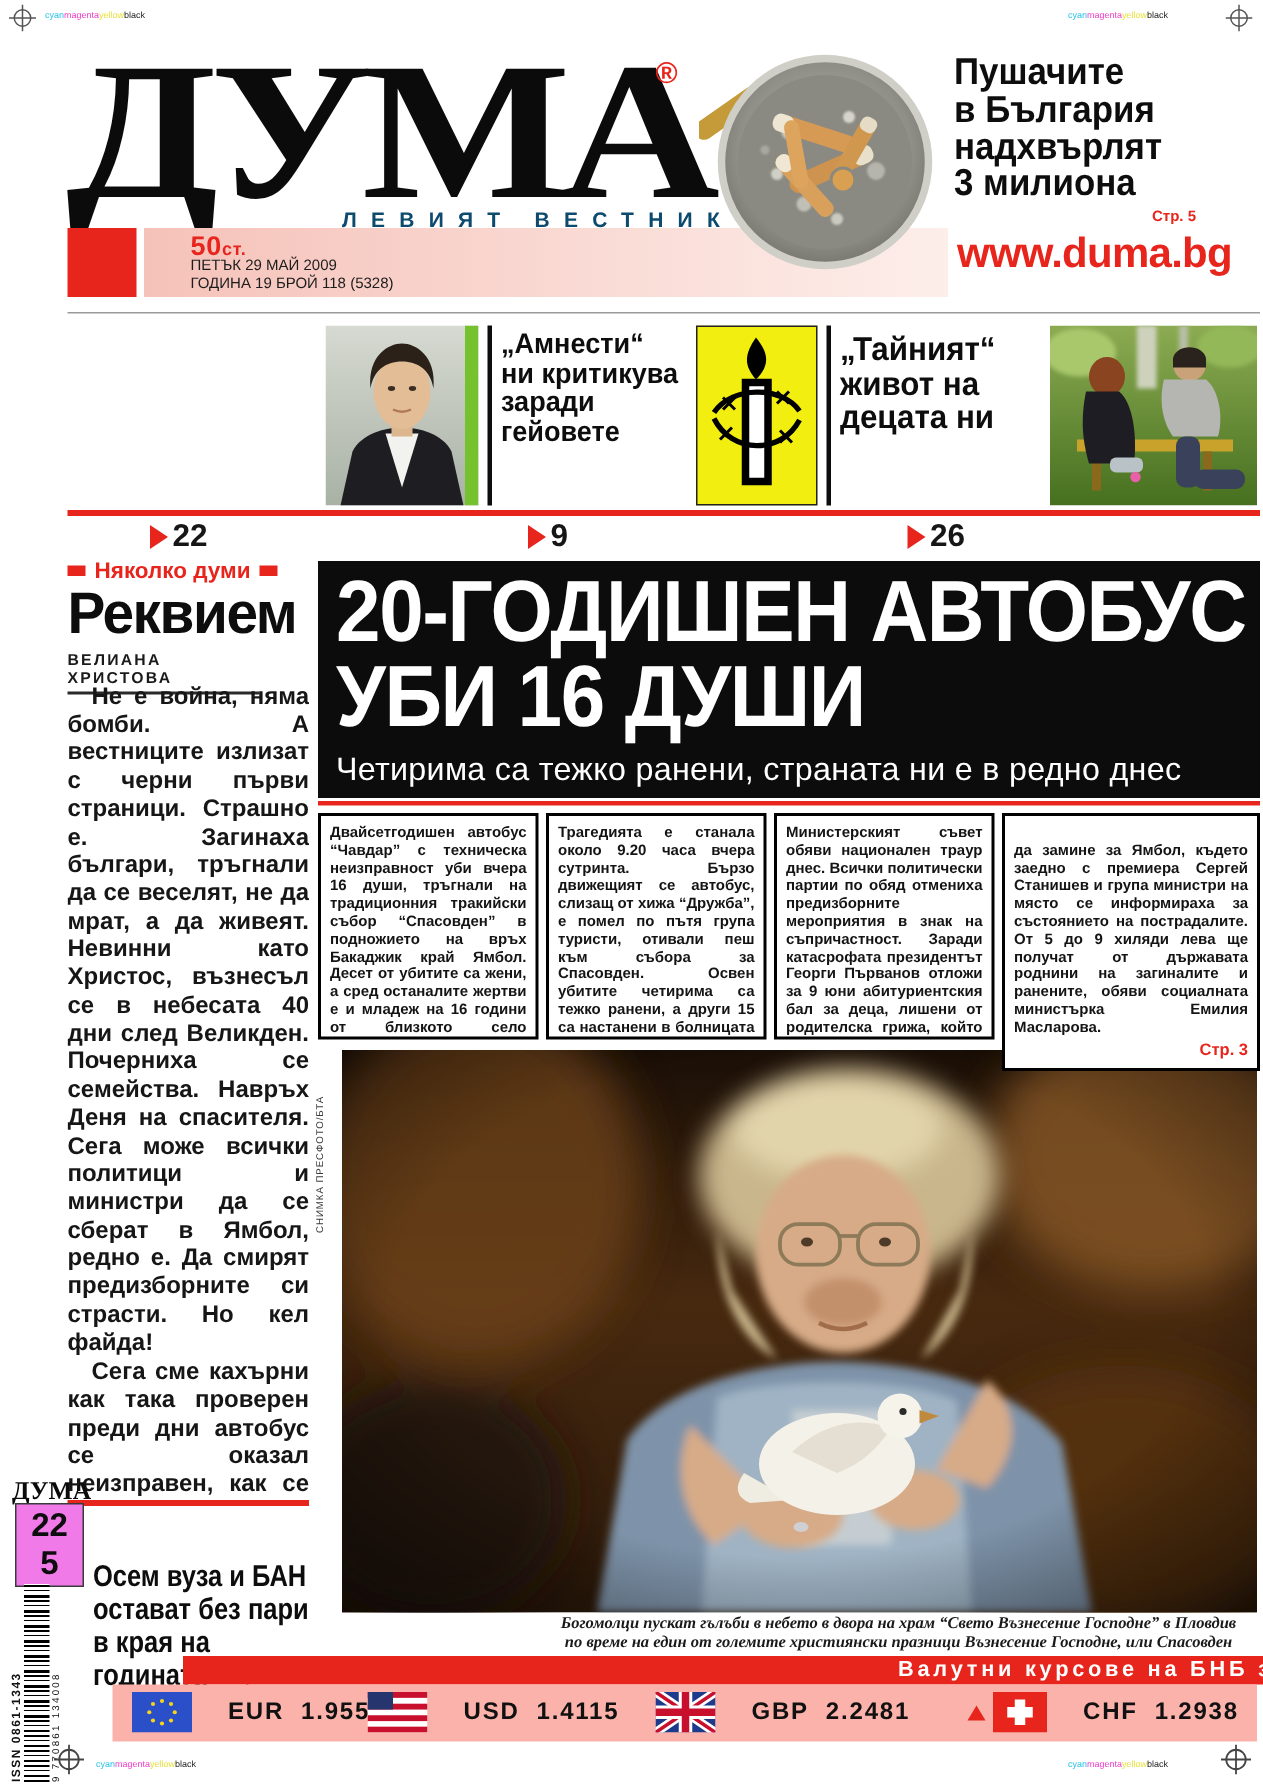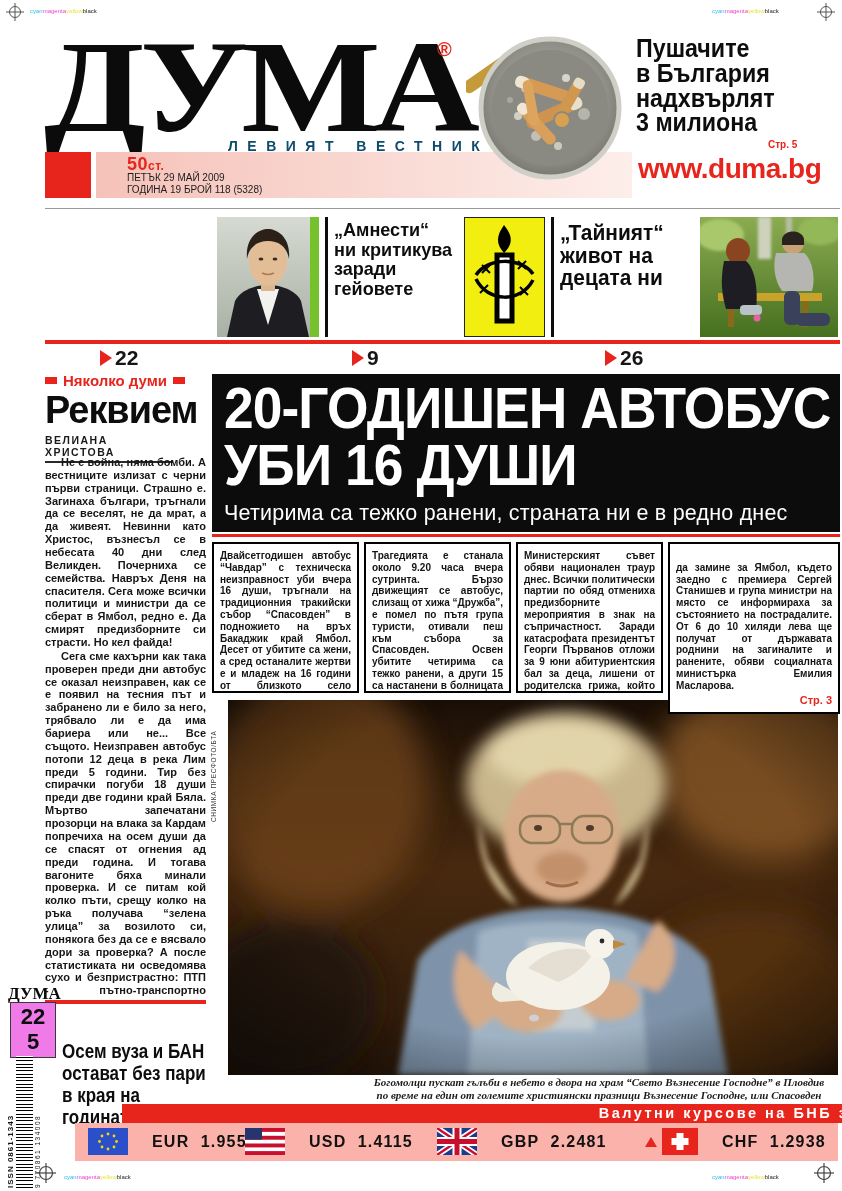--- a/index.html
+++ b/index.html
@@ -31,21 +31,21 @@
   .marker{display:flex;align-items:center;gap:3px;}
   .marker .num{font-weight:700;font-size:21px;color:#161616;}
   .tri{width:0;height:0;border-top:8px solid transparent;border-bottom:8px solid transparent;
        border-left:12px solid var(--accent_red);}
   
   .rubric{display:flex;align-items:center;gap:6px;font-weight:700;font-size:15px;color:var(--accent_red);}
   .rubric .sq{width:12px;height:7px;background:var(--accent_red);}
   .op-title{font-weight:700;font-size:39px;letter-spacing:-1px;color:#0d0d0d;transform:scaleX(.97);transform-origin:left top;}
   .byline{font-weight:700;font-size:10.5px;letter-spacing:1.5px;color:#1a1a1a;
           border-bottom:2px solid #2a2a2a;padding-bottom:3px;width:128px;}
-  .bodytext{font-size:11px;font-weight:700;line-height:1.17;text-align:justify;color:#161616;overflow:hidden;}
+  .bodytext{font-size:16px;font-weight:700;line-height:1.17;text-align:justify;color:#161616;overflow:hidden;}
   .bodytext p{margin:0 0 1px 0;text-indent:16px;}
   
   .hbox{background:#0c0c0c;padding:6px 12px 4px 12px;box-sizing:border-box;}
   .hline{color:#fff;font-weight:700;font-size:58px;line-height:.98;letter-spacing:-1px;
          transform:scaleX(.92);transform-origin:left top;white-space:nowrap;}
   .subhead{color:#fff;font-weight:400;font-size:21.5px;letter-spacing:.2px;margin-top:7px;}
   .colbox{border:2px solid #000;background:#fff;box-sizing:border-box;padding:6px 6px;
           font-size:10px;font-weight:700;line-height:1.18;text-align:justify;color:#141414;
           overflow:hidden;white-space:pre-line;}
   .colref{text-align:right;font-size:11px;margin-top:2px;white-space:normal;}
@@ -287,21 +287,21 @@
     <div class="hline">УБИ 16 ДУШИ</div>
     <div class="subhead">Четирима са тежко ранени, страната ни е в редно днес</div>
   </div>
   <div class="abs redrule" style="left:212px;top:534px;width:628px;height:3px;"></div>
 
   <div class="abs colbox" style="left:212px;top:542px;width:147px;height:151px;">Двайсетгодишен автобус “Чавдар” с техническа неизправност уби вчера 16 души, тръгнали на традиционния тракийски събор “Спасовден” в подножието на връх Бакаджик край Ямбол. Десет от убитите са жени, а сред останалите жертви е и младеж на 16 години от близкото село Иречеково.</div>
   <div class="abs colbox" style="left:364px;top:542px;width:147px;height:151px;">Трагедията е станала около 9.20 часа вчера сутринта. Бързо движещият се автобус, слизащ от хижа “Дружба”, е помел по пътя група туристи, отивали пеш към събора за Спасовден. Освен убитите четирима са тежко ранени, а други 15 са настанени в болницата в Ямбол.
 След трагичния инцидент</div>
   <div class="abs colbox" style="left:516px;top:542px;width:147px;height:151px;">Министерският съвет обяви национален траур днес. Всички политически партии по обяд отмениха предизборните мероприятия в знак на съпричастност. Заради катасрофата президентът Георги Първанов отложи за 9 юни абитуриентския бал за деца, лишени от родителска грижа, който трябваше да се проведе вчера. Той побърза</div>
   <div class="abs colbox" style="left:668px;top:542px;width:172px;height:172px;z-index:3;">
-    <span>да замине за Ямбол, където заедно с премиера Сергей Станишев и група министри на място се информираха за състоянието на пострадалите. От 6 до 10 хиляди лева ще получат от държавата роднини на загиналите и ранените, обяви социалната министърка Емилия Масларова.</span>
+    <span>да замине за Ямбол, където заедно с премиера Сергей Станишев и група министри на място се информираха за състоянието на пострадалите. От 5 до 9 хиляди лева ще получат от държавата роднини на загиналите и ранените, обяви социалната министърка Емилия Масларова.</span>
     <div class="colref red">Стр. 3</div>
   </div>
 
   <div class="abs" style="left:210px;top:702px;width:12px;height:120px;">
     <div class="photocredit rot" style="width:120px;transform:rotate(-90deg) translate(-120px,0);">СНИМКА ПРЕСФОТО/БТА</div>
   </div>
 
   <div class="abs" style="left:228px;top:700px;width:610px;height:375px;z-index:1;">
     <svg width="610" height="375" viewBox="0 0 610 375">
       <defs>

